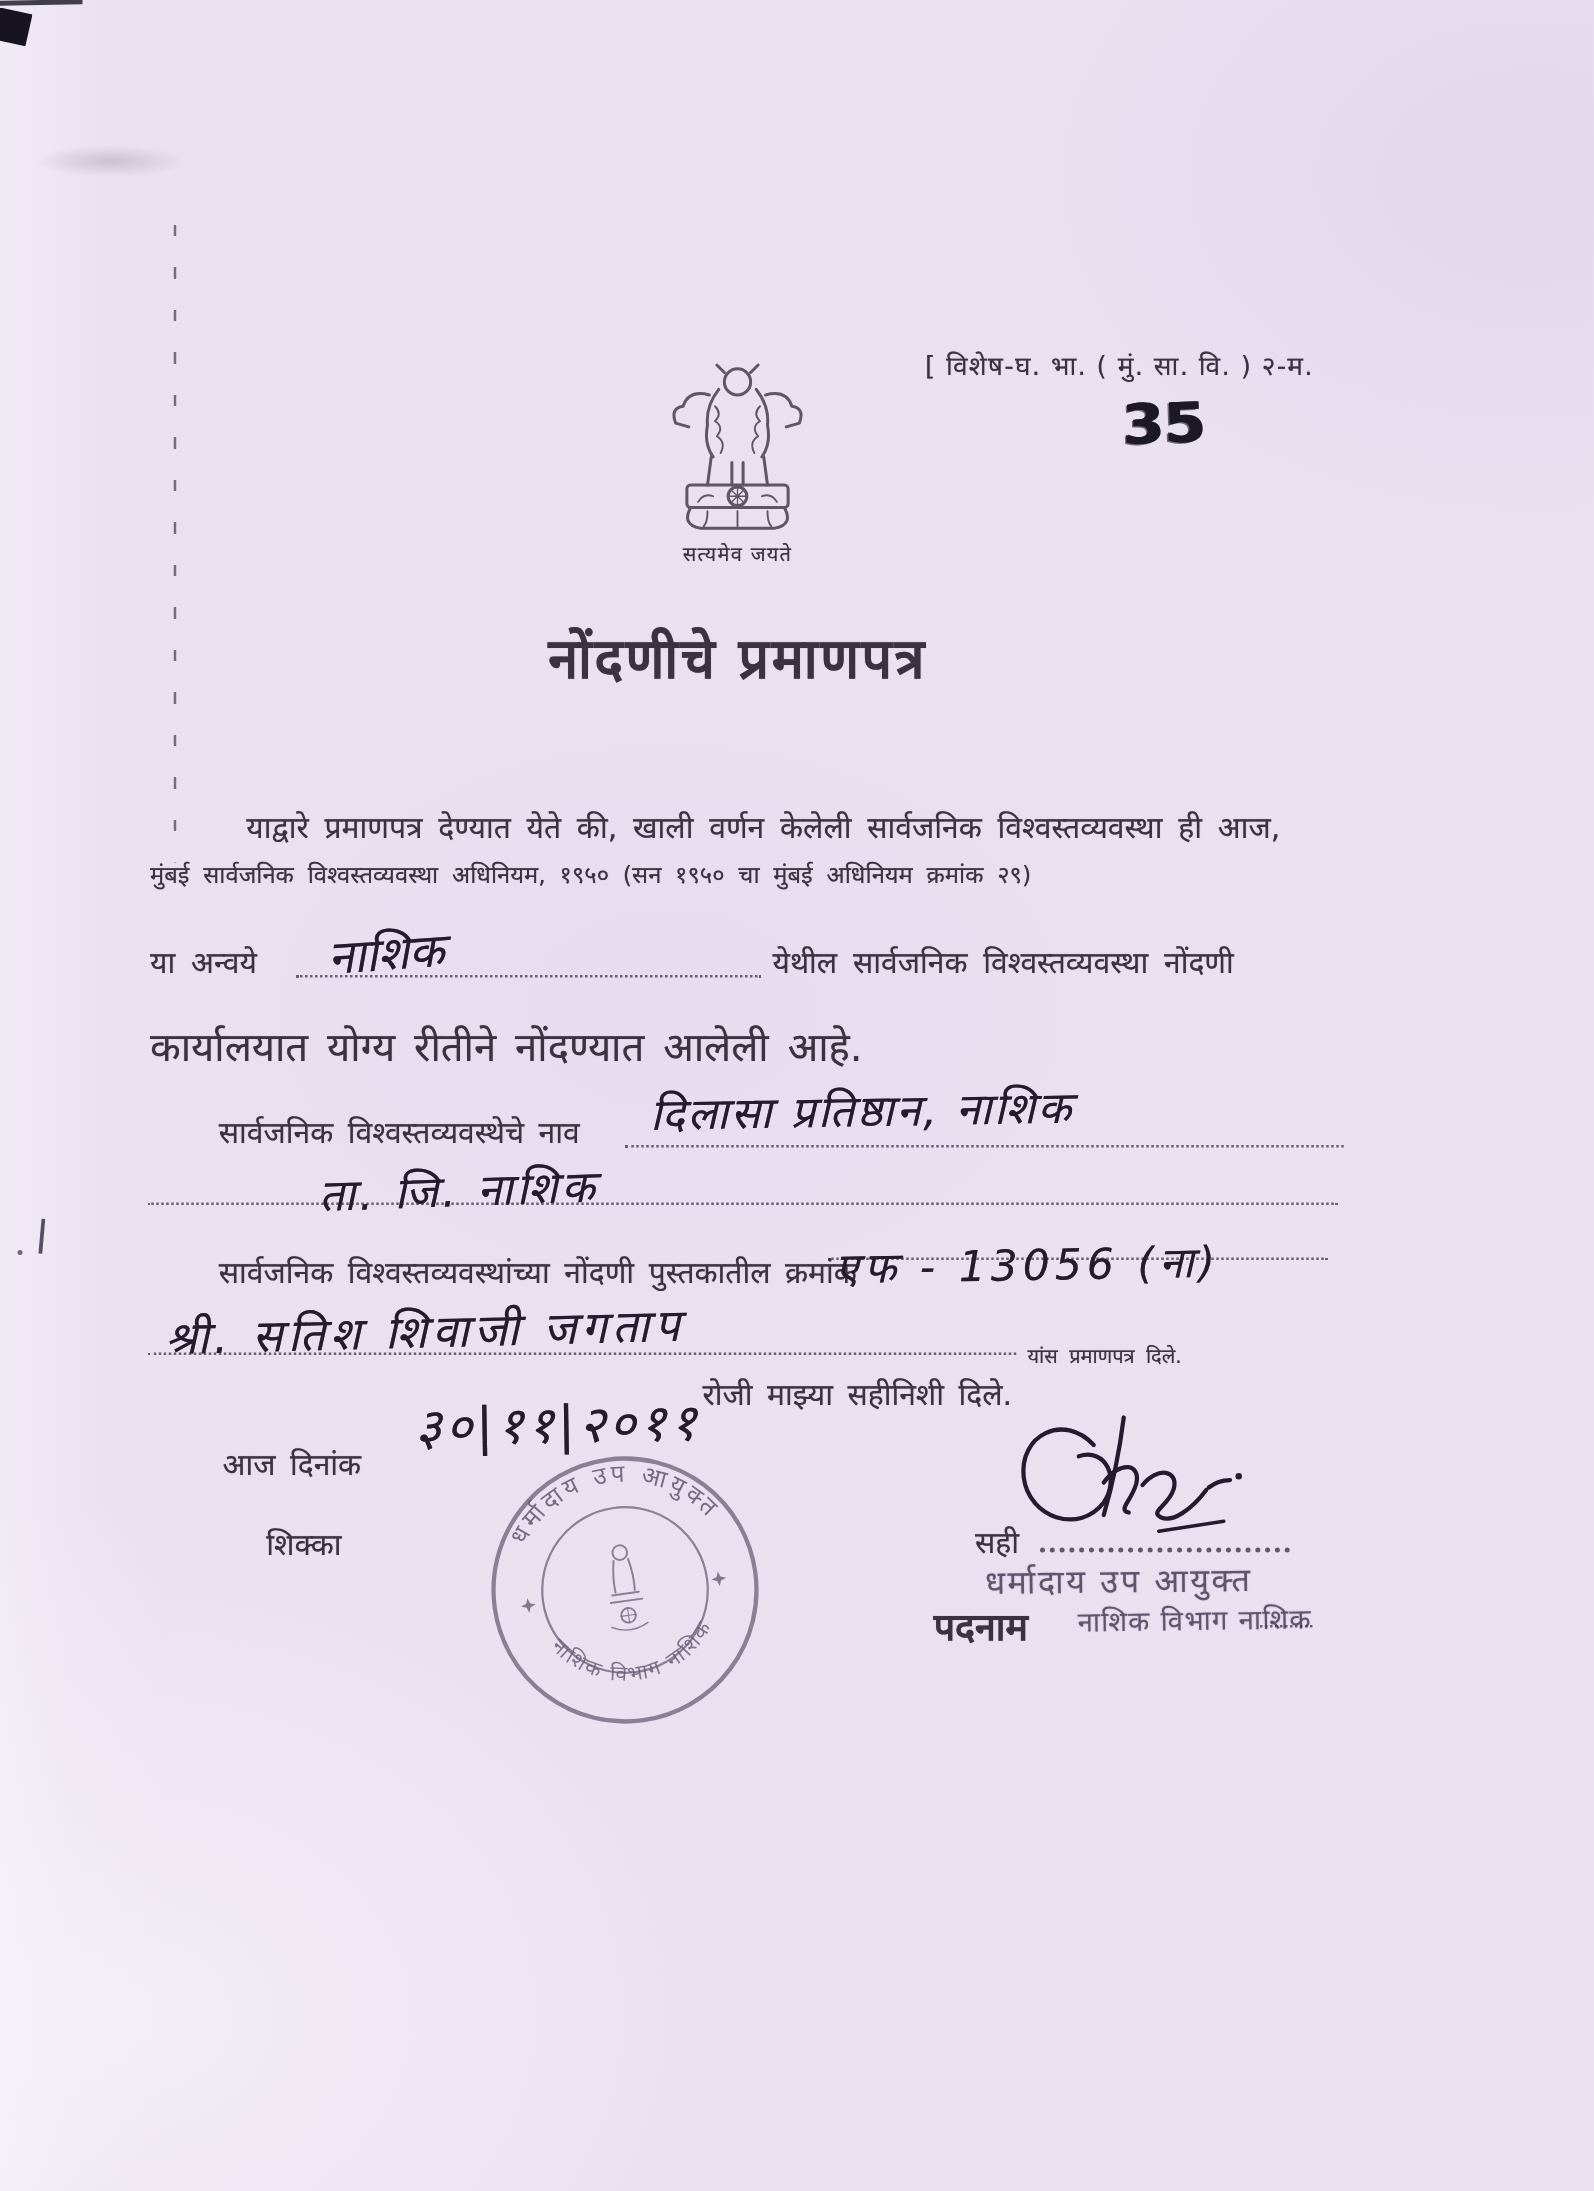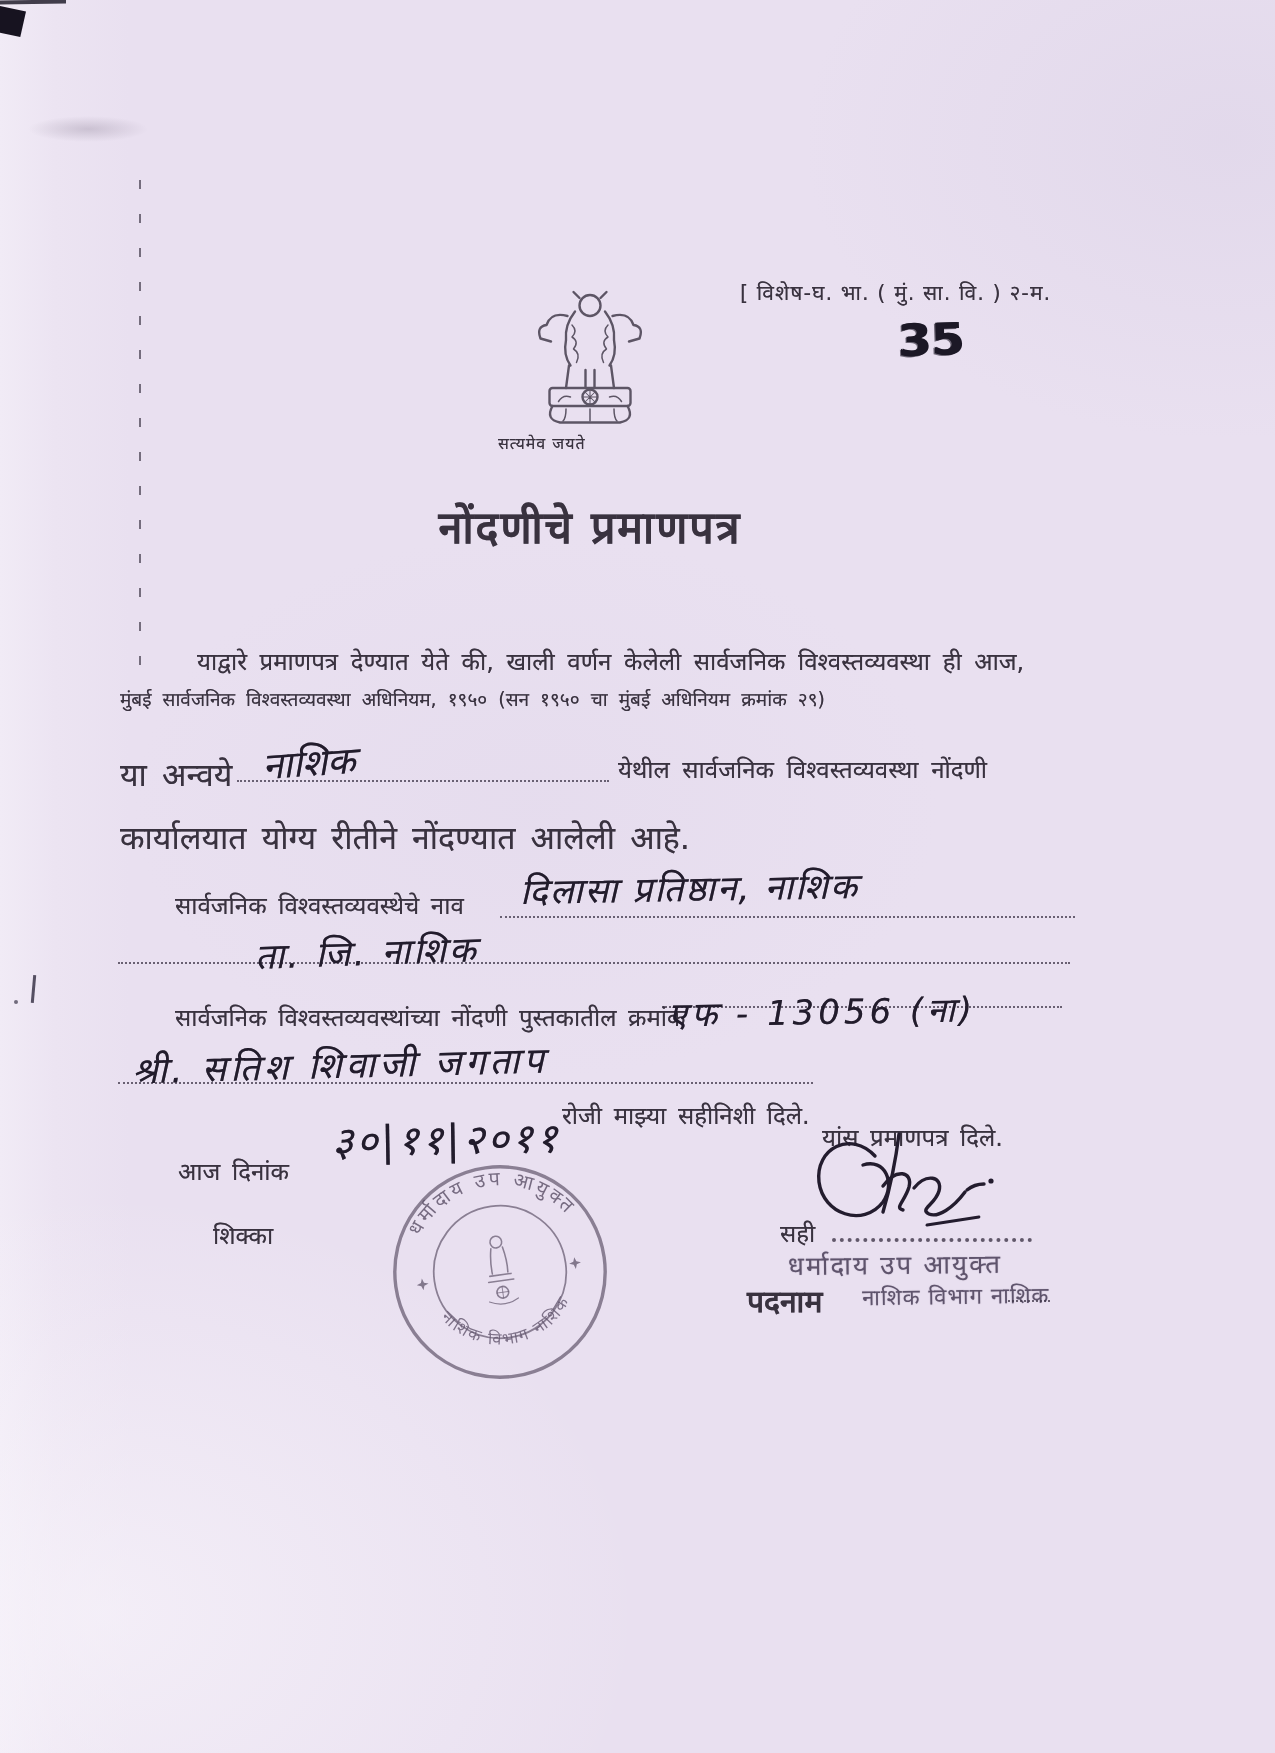--- a/index.html
+++ b/index.html
@@ -45,51 +45,51 @@
       <path d="M46 55 l-2 15 M57 58 v12 M63 58 v12 M74 55 l2 15"></path>
       <rect x="33" y="70" width="54" height="12" rx="2"></rect>
       <circle cx="60" cy="76" r="5"></circle>
       <path d="M60 71 v10 M55 76 h10 M56.5 72.5 l7 7 M63.5 72.5 l-7 7" stroke-width=".7"></path>
       <path d="M39 79 q3 -5 8 -3 M81 79 q-3 -5 -8 -3" stroke-width="1"></path>
       <path d="M35 82 q-5 9 5 11 h40 q10 -2 5 -11"></path>
       <path d="M44 84 q0 6 -2 8 M60 84 v8 M76 84 q0 6 2 8" stroke-width="1"></path>
     </g>
   </svg>
 </div>
-<div class="abs printed" style="left:498px;top:432px;width:184px;text-align:left;font-size:16px;letter-spacing:1px;">सत्यमेव जयते</div>
+<div class="abs printed" style="left:498px;top:432px;width:184px;text-align:center;font-size:16px;letter-spacing:1px;">सत्यमेव जयते</div>
 
 <div class="abs" style="left:900px;top:314px;font-size:44px;font-weight:900;color:#1c1826;transform:rotate(-2deg) scaleX(1.08);text-shadow:1.5px 0 0 #1c1826, -1px 1px 0 rgba(28,24,38,.6);">35</div>
 
 <div class="abs printed" style="left:340px;top:496px;width:500px;text-align:center;font-size:43px;font-weight:bold;letter-spacing:2px;font-family:'DejaVu Serif','DejaVu Sans',serif;transform:scaleY(1.04);">नोंदणीचे प्रमाणपत्र</div>
 
 <div class="abs printed nowrap" style="left:197px;top:644px;font-size:24px;word-spacing:5px;">याद्वारे प्रमाणपत्र देण्यात येते की, खाली वर्णन केलेली सार्वजनिक विश्वस्तव्यवस्था ही आज,</div>
 
 <div class="abs printed nowrap" style="left:120px;top:686px;font-size:19px;word-spacing:5px;">मुंबई सार्वजनिक विश्वस्तव्यवस्था अधिनियम, १९५० (सन १९५० चा मुंबई अधिनियम क्रमांक २९)</div>
 
-<div class="abs printed nowrap" style="left:120px;top:752px;font-size:32px;word-spacing:5px;">या अन्वये</div>
+<div class="abs printed nowrap" style="left:120px;top:752px;font-size:24px;word-spacing:5px;">या अन्वये</div>
 <div class="abs dots-fine" style="left:237px;top:780px;width:372px;"></div>
 <div class="abs hand nowrap" style="left:262px;top:736px;font-size:37px;transform:rotate(-4deg);">नाशिक</div>
 <div class="abs printed nowrap" style="left:618px;top:752px;font-size:24px;word-spacing:5px;">येथील सार्वजनिक विश्वस्तव्यवस्था नोंदणी</div>
 
 <div class="abs printed nowrap" style="left:120px;top:815px;font-size:32px;word-spacing:5px;">कार्यालयात योग्य रीतीने नोंदण्यात आलेली आहे.</div>
 
 <div class="abs printed nowrap" style="left:175px;top:888px;font-size:24px;word-spacing:4px;">सार्वजनिक विश्वस्तव्यवस्थेचे नाव</div>
 <div class="abs dots-fine" style="left:500px;top:916px;width:575px;"></div>
 <div class="abs hand nowrap" style="left:520px;top:864px;font-size:35px;letter-spacing:2px;transform:rotate(-1deg);">दिलासा प्रतिष्ठान, नाशिक</div>
 
 <div class="abs dots-fine" style="left:118px;top:962px;width:952px;"></div>
 <div class="abs hand nowrap" style="left:255px;top:928px;font-size:35px;letter-spacing:3px;transform:rotate(-2deg);">ता. जि. नाशिक</div>
 
 <div class="abs printed nowrap" style="left:175px;top:1000px;font-size:24px;word-spacing:4px;">सार्वजनिक विश्वस्तव्यवस्थांच्या नोंदणी पुस्तकातील क्रमांक</div>
 <div class="abs dots-fine" style="left:662px;top:1006px;width:400px;"></div>
 <div class="abs hand nowrap" style="left:668px;top:988px;font-size:34px;letter-spacing:4px;transform:rotate(-1deg);">एफ - 13056 (ना)</div>
 
 <div class="abs dots-fine" style="left:118px;top:1082px;width:695px;"></div>
 <div class="abs hand nowrap" style="left:132px;top:1040px;font-size:36px;letter-spacing:4px;transform:rotate(-1.5deg);">श्री. सतिश शिवाजी जगताप</div>
-<div class="abs printed nowrap" style="left:822px;top:1120px;font-size:24px;word-spacing:4px;">यांस प्रमाणपत्र दिले.</div>
+<div class="abs printed nowrap" style="left:822px;top:1073px;font-size:16px;word-spacing:4px;">यांस प्रमाणपत्र दिले.</div>
 
 <div class="abs printed nowrap" style="left:178px;top:1130px;font-size:24px;word-spacing:4px;margin-top:24px;">आज दिनांक</div>
 <div class="abs hand nowrap" style="left:332px;top:1110px;font-size:41px;letter-spacing:3px;transform:rotate(-1deg);">३०|११|२०११</div>
 <div class="abs printed nowrap" style="left:562px;top:1098px;font-size:24px;word-spacing:4px;">रोजी माझ्या सहीनिशी दिले.</div>
 
 <div class="abs printed" style="left:213px;top:1218px;font-size:24px;">शिक्का</div>
 
 <div class="abs seal-wrap" style="left:388px;top:1160px;width:224px;height:224px;">
   <svg viewBox="0 0 230 230" width="224" height="224">
     <g fill="none" stroke="rgba(88,76,99,.75)">

